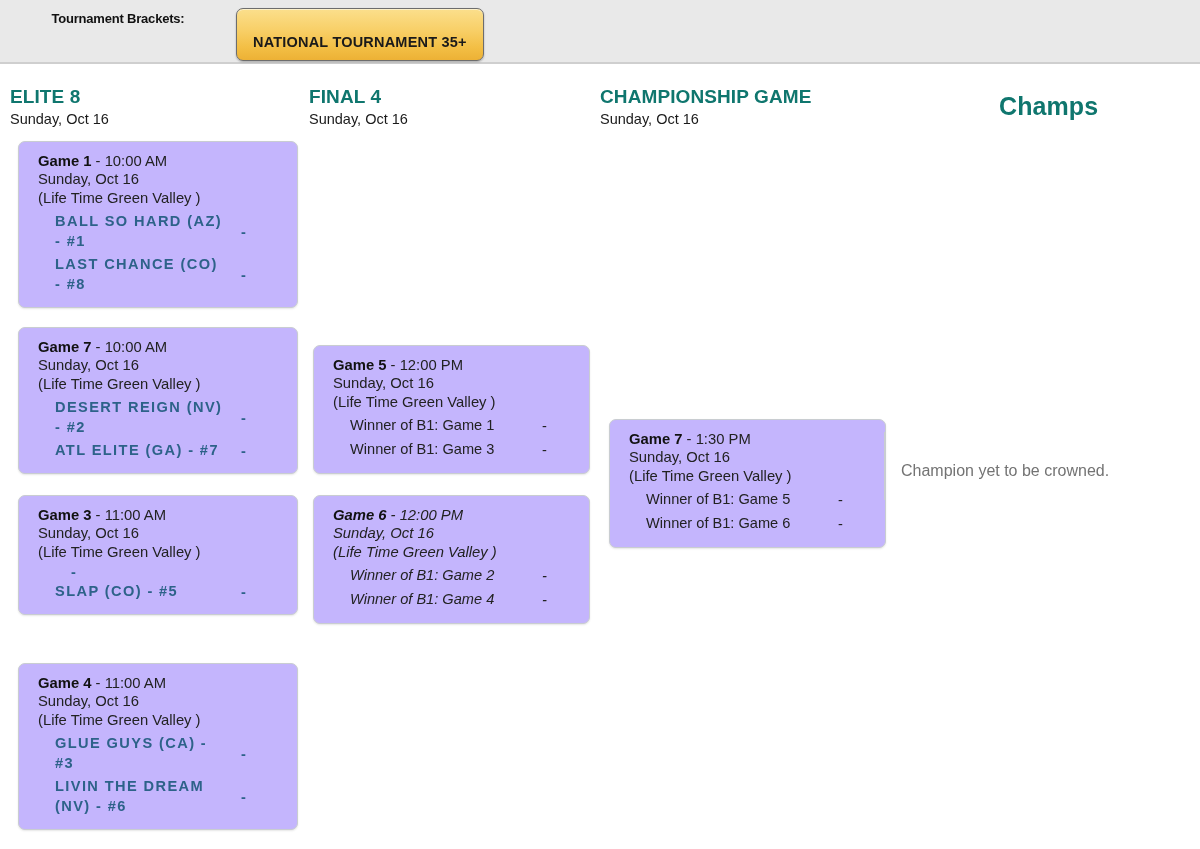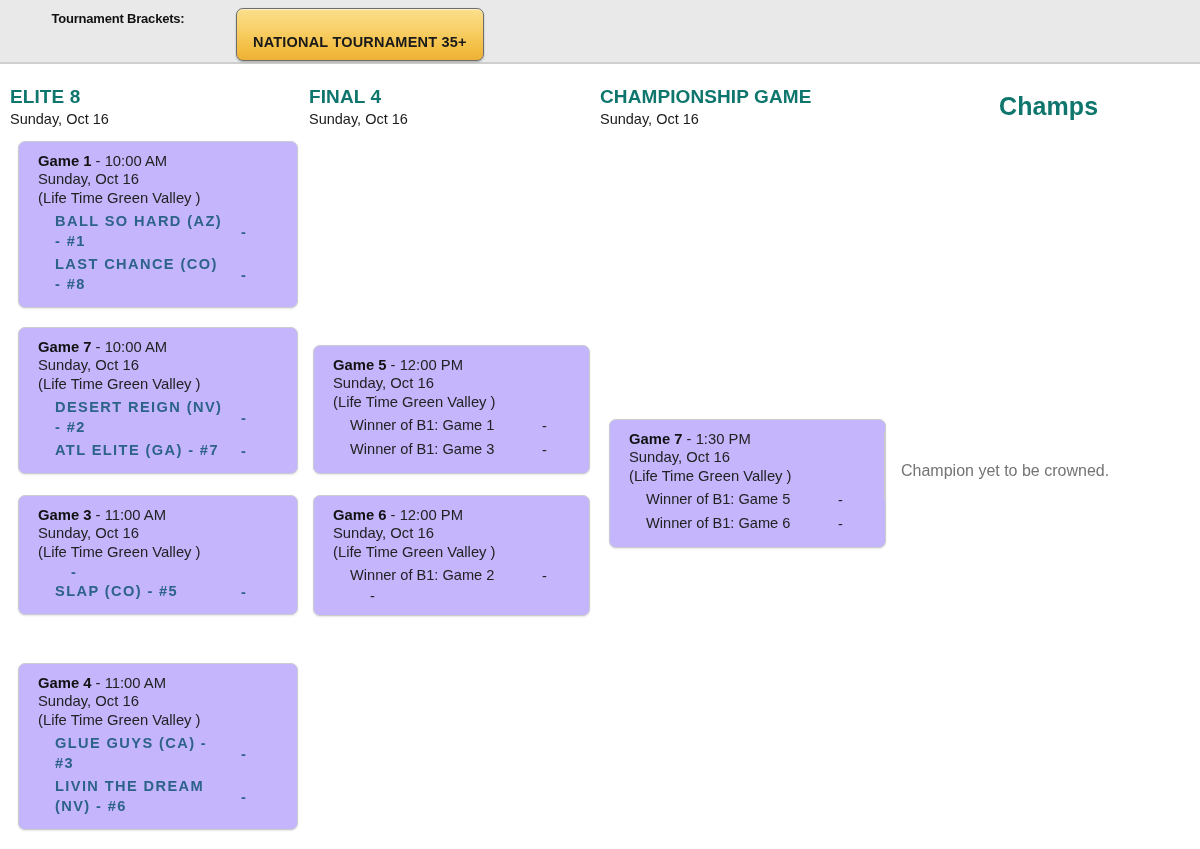--- a/index.html
+++ b/index.html
@@ -279,33 +279,34 @@
         <div class="team-name">Winner of B1: Game 1</div>
         <div class="team-score">-</div>
       </div>
       <div class="team-row placeholder">
         <div class="team-name">Winner of B1: Game 3</div>
         <div class="team-score">-</div>
       </div>
     </div>
   </div>
 
-  <div class="card" style="left:313px; top:495px; width:277px;">
+  <div class="card" style="left:313px; top:495px; width:277px;font-style:italic;">
     <div class="line">
       <b>Game 6</b>
       <span>- 12:00 PM</span>
     </div>
     <div class="line">Sunday, Oct 16</div>
     <div class="line">(Life Time Green Valley )</div>
     <div class="teams">
       <div class="team-row placeholder">
         <div class="team-name">Winner of B1: Game 2</div>
         <div class="team-score">-</div>
       </div>
       <div class="team-row placeholder">
+        <div class="team-name">Winner of B1: Game 4</div>
         <div class="team-score">-</div>
       </div>
     </div>
   </div>
 
   <div class="card" style="left:609px; top:419px; width:277px;">
     <div class="line">
       <b>Game 7</b>
       <span>- 1:30 PM</span>
     </div>

